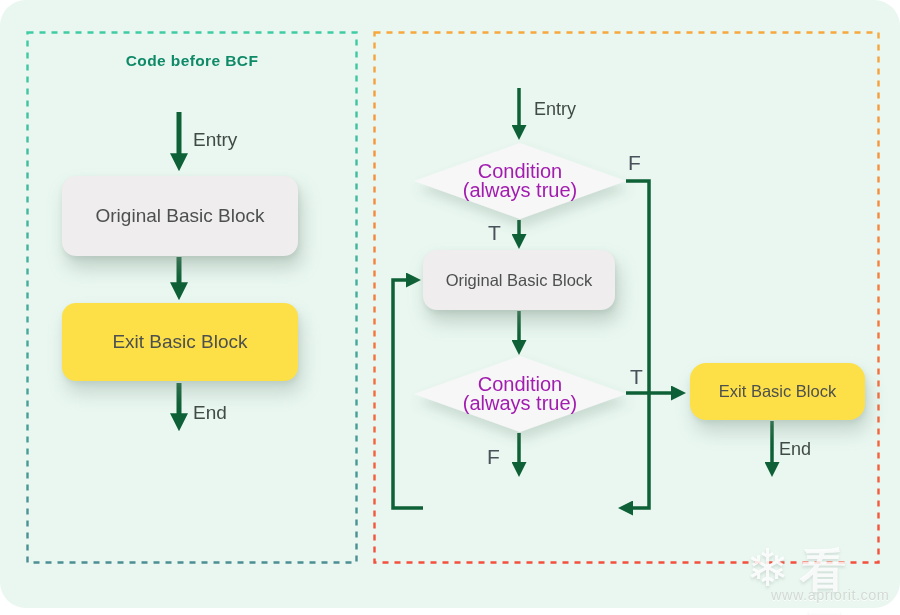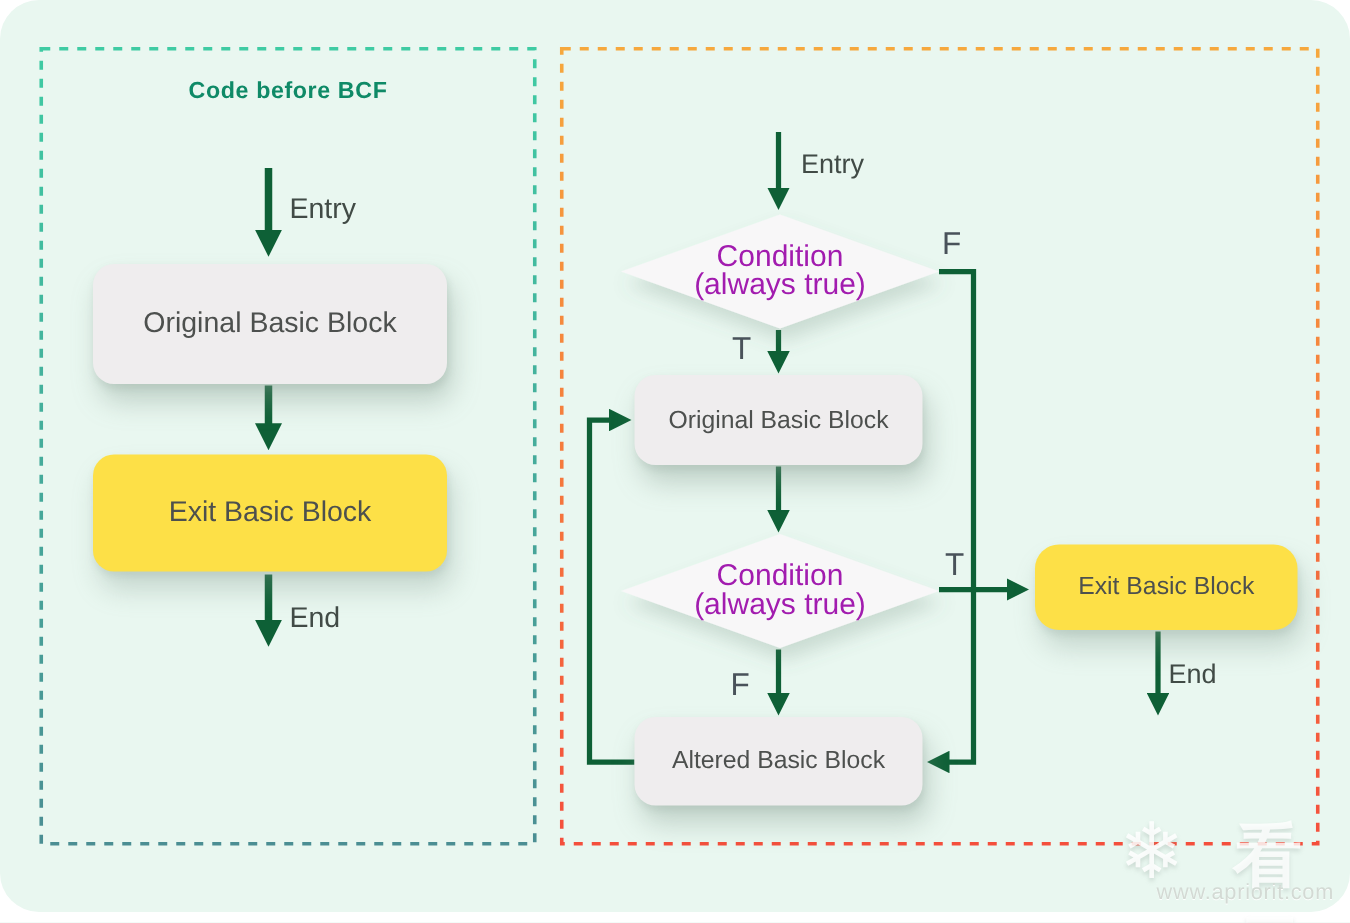--- a/index.html
+++ b/index.html
@@ -5,21 +5,21 @@
   html,body{margin:0;padding:0;}
   body{
     width:900px;height:615px;position:relative;overflow:hidden;
     background:#ffffff;
     font-family:"Liberation Sans","DejaVu Sans",sans-serif;
   }
   .board{
     position:absolute;left:0;top:0;width:900px;height:608px;
     background:#e9f7f0;border-radius:26px;
   }
-  .abs{position:absolute;text-align:center;}
+  .abs{position:absolute;}
   .wires{position:absolute;left:0;top:0;width:900px;height:615px;}
   .panel-title{
     font-weight:bold;font-size:15.5px;letter-spacing:.4px;text-align:center;
   }
   .title-before{color:#0f8a67;}
   .title-after{color:#f4632e;}
   .node{
     display:flex;align-items:center;justify-content:center;
     border-radius:14px;color:#4d504e;text-align:left;
   }
@@ -111,23 +111,20 @@
   <div class="abs node green node-lg" style="left:62px;top:303px;width:236px;height:78px;">
     <span>Exit Basic Block</span>
   </div>
 
   <div class="abs elabel" style="left:193px;top:129px;">Entry</div>
   <div class="abs elabel" style="left:193px;top:402px;">End</div>
 
   <div class="abs node gray node-md" style="left:423px;top:250px;width:192px;height:60px;">
     <span>Original Basic Block</span>
   </div>
-  <div class="abs node gray node-md" style="left:423px;top:478px;width:192px;height:59px;">
-    <span>Altered Basic Block</span>
-  </div>
   <div class="abs node green node-md" style="left:690px;top:363px;width:175px;height:57px;border-radius:16px;">
     <span>Exit Basic Block</span>
   </div>
 
   <div class="abs dtext" style="left:430px;top:162px;width:180px;">
     <div>Condition</div>
     <div>(always true)</div>
   </div>
   <div class="abs dtext" style="left:430px;top:375px;width:180px;">
     <div>Condition</div>

